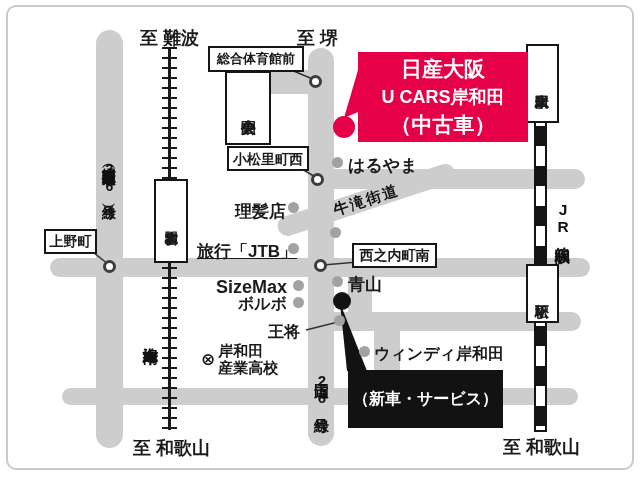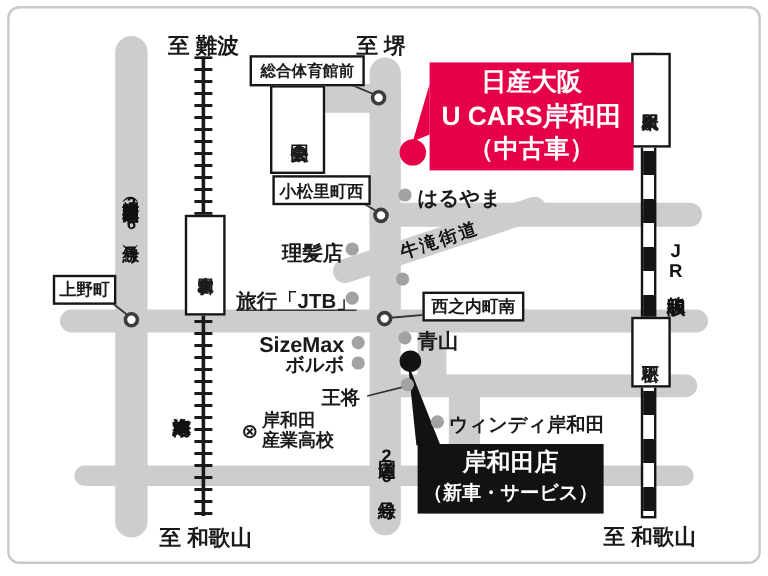--- a/index.html
+++ b/index.html
@@ -147,20 +147,19 @@
   <div class="school">
     <span class="school-sym">⊗</span>
     <span class="school-lines">
       <span>岸和田</span>
       <span>産業高校</span>
     </span>
   </div>
 
   <div class="redbox" style="background:#e60048;">
     <span style="font-size:21px;">日産大阪</span>
-    <span style="font-size:22px;">U CARS岸和田</span>
+    <span style="font-size:18px;">U CARS岸和田</span>
     <span style="font-size:21px;">（中古車）</span>
   </div>
   <div class="blackbox" style="background:#121212;">
-    <span style="font-size:20px;">岸和田店</span>
     <span style="font-size:16px;">（新車・サービス）</span>
   </div>
 </div>
 
 </body></html>

